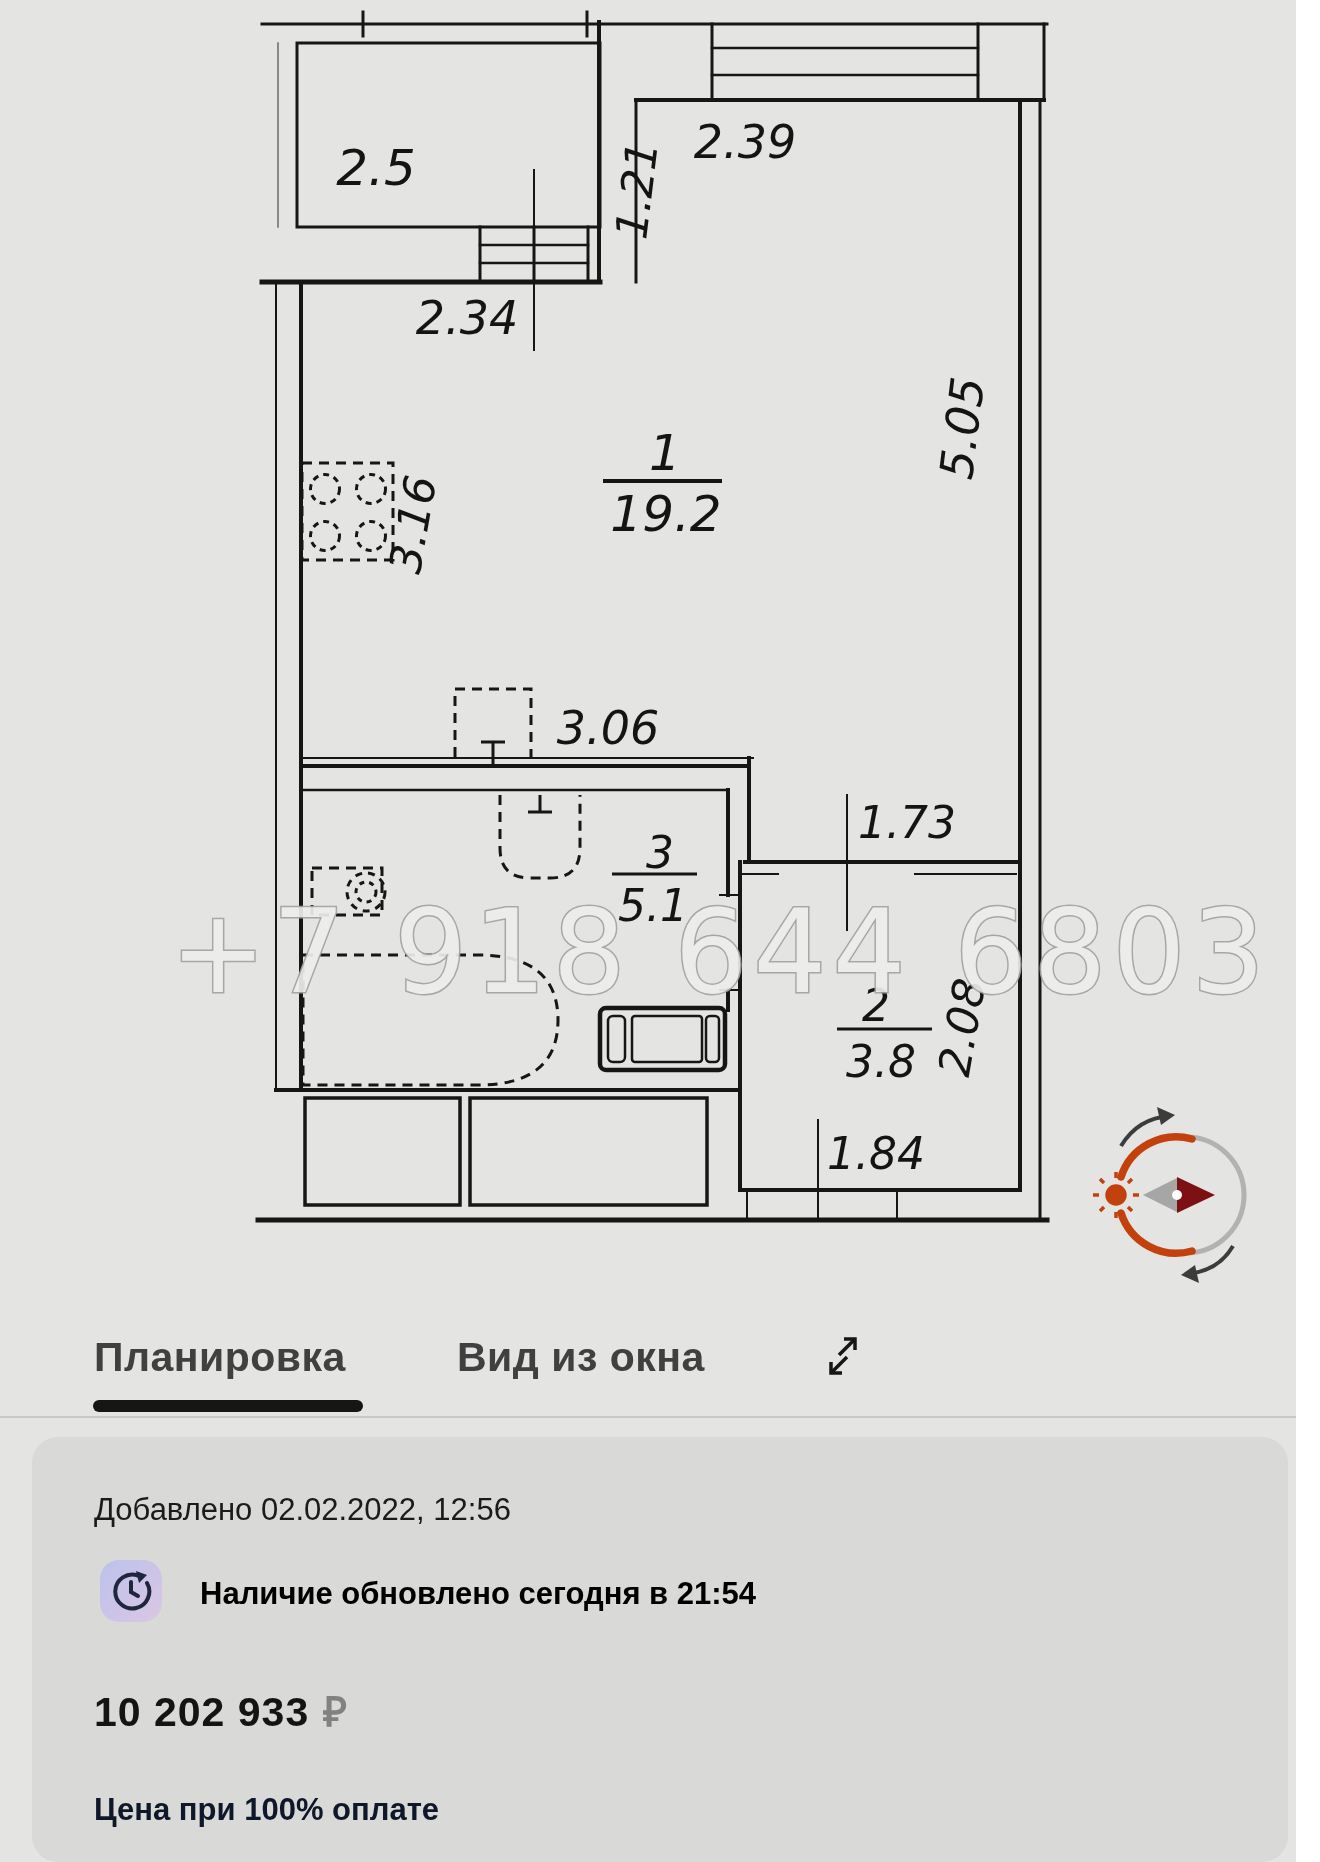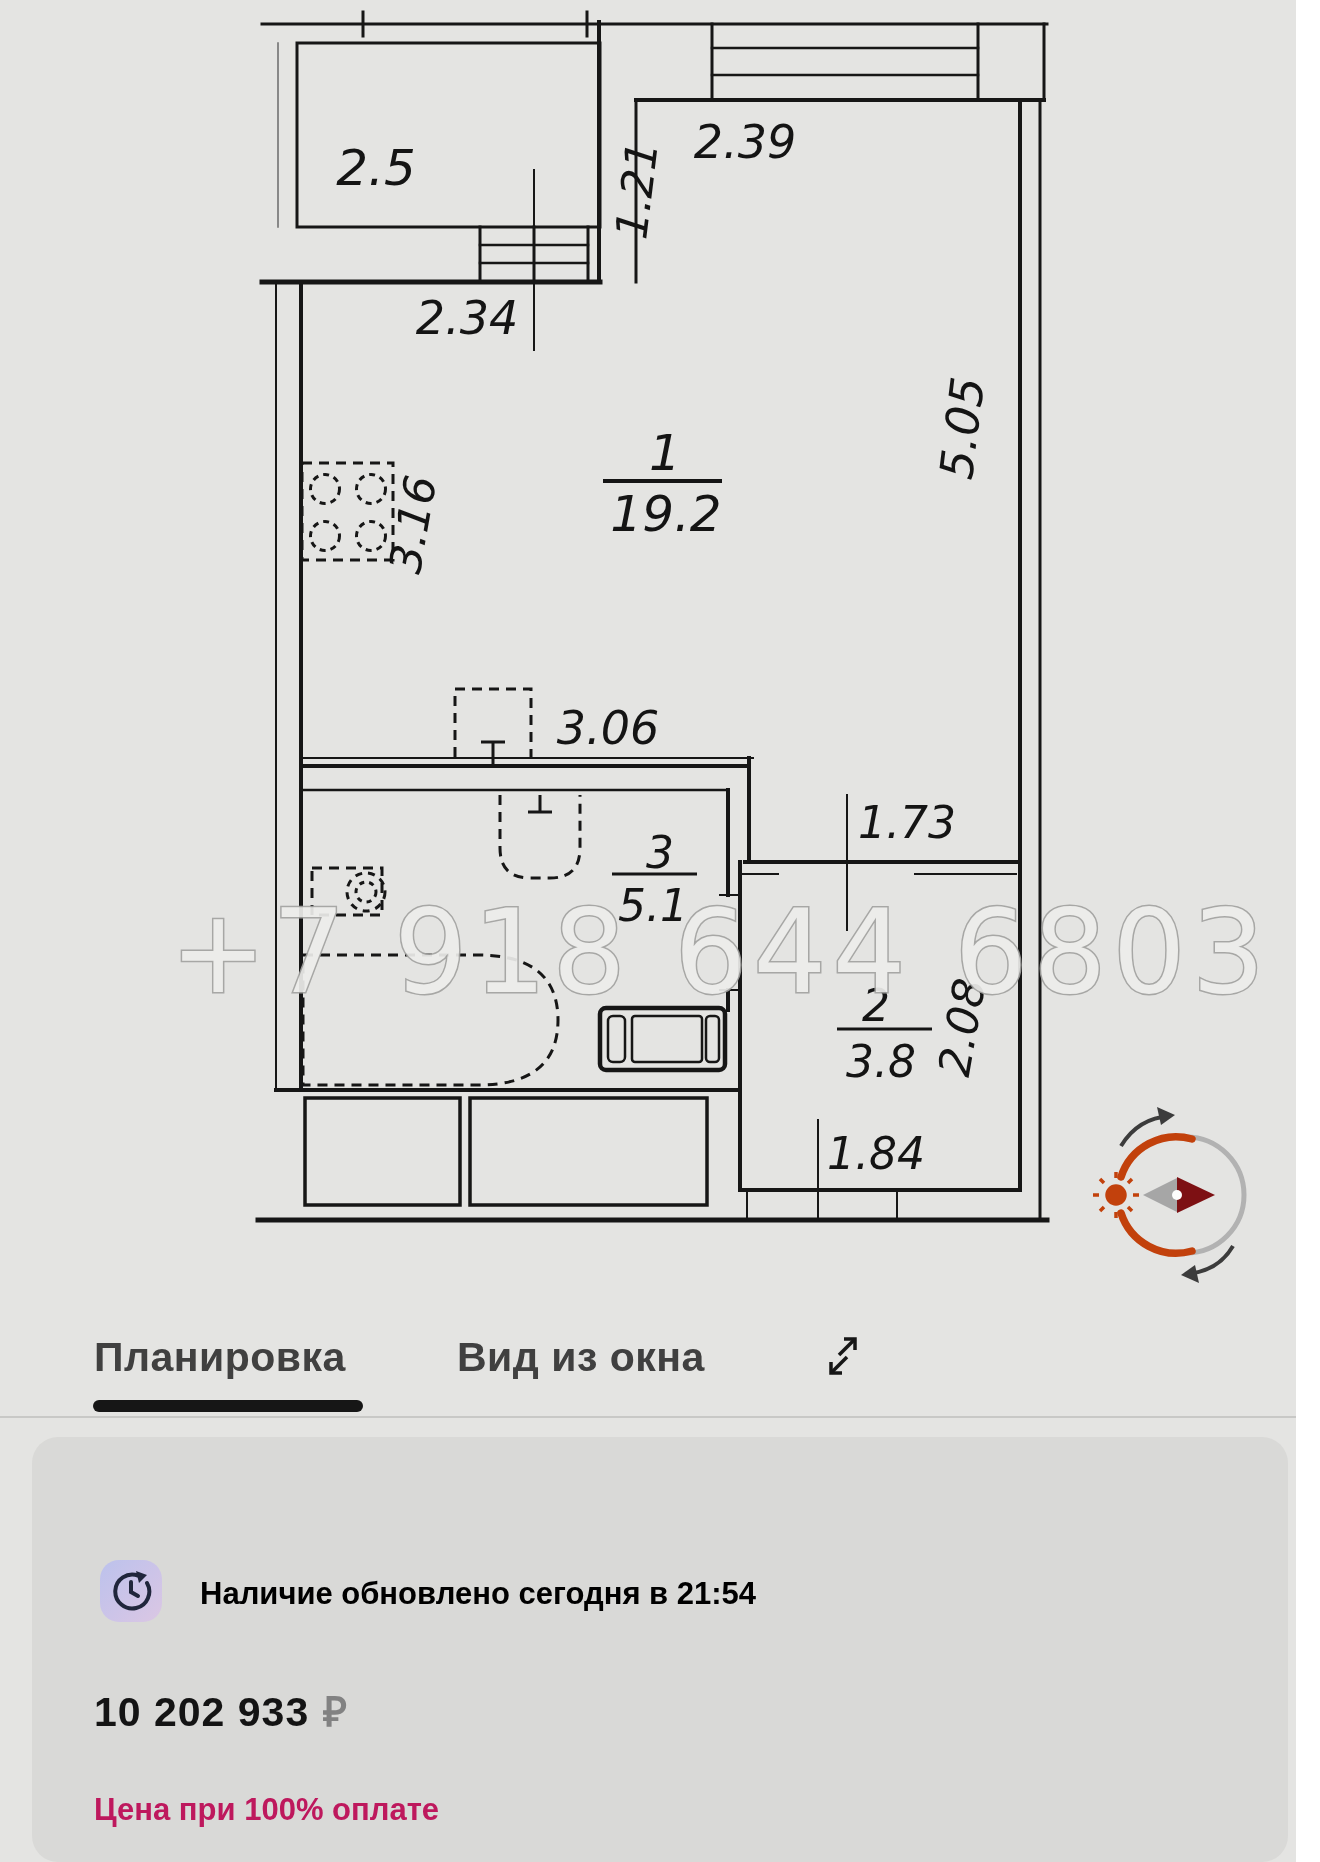--- a/index.html
+++ b/index.html
@@ -14,21 +14,21 @@
   .tab-underline{position:absolute;left:93px;top:72px;width:270px;height:12px;border-radius:7px;background:#161616;}
   .divider{position:absolute;left:0;top:1416px;width:1320px;height:2px;background:#c8c8c6;}
   .card{position:absolute;left:32px;top:1437px;width:1256px;height:425px;border-radius:26px;background:#d9d9d7;}
   .added{position:absolute;left:94px;top:1492px;font-size:31px;color:#1b1b1b;}
   .avail-icon{position:absolute;left:100px;top:1560px;width:62px;height:62px;border-radius:19px;
               background:linear-gradient(135deg,#bcc2ec 0%,#cdc4e8 55%,#dbc7e3 100%);
               display:flex;align-items:center;justify-content:center;}
   .avail-text{position:absolute;left:200px;top:1576px;font-size:31px;font-weight:700;color:#000000;}
   .price{position:absolute;left:94px;top:1682px;font-size:41px;font-weight:800;color:#141414;letter-spacing:1px;}
   .price .cur{font-weight:700;color:#828282;margin-left:14px;}
-  .price-note{position:absolute;left:94px;top:1792px;font-size:31px;font-weight:600;color:#be185d;text-align:center;}
+  .price-note{position:absolute;left:94px;top:1792px;font-size:31px;font-weight:600;color:#0f172a;text-align:center;}
 </style>
 </head>
 <body>
 
 <div class="page">
 
   <svg class="plan-svg" width="1320" height="1320" viewBox="0 0 1320 1320">
 
     <g stroke="#161616" fill="none" stroke-linecap="square">
 
@@ -162,20 +162,21 @@
           <path d="M22,7 H33 V18"></path>
         <path d="M25,25 L9,41"></path>
           <path d="M9,30 V41 H20"></path>
       </g>
     </svg>
     <div class="tab-underline"></div>
   </div>
   <div class="divider"></div>
 
   <div class="card"></div>
+  <div class="added">Добавлено 02.02.2022, 12:56</div>
 
   <div class="avail-icon">
     <svg width="44" height="44" viewBox="0 0 44 44">
       <g stroke="#20263c" stroke-width="4" fill="none" stroke-linecap="round">
         <path d="M29,6.5 A17,17 0 1 0 38,14"></path>
         <path d="M22,13 V23 L29,27"></path>
       </g>
       <polygon points="27,2 38,6 30,14" fill="#20263c"></polygon>
     </svg>
   </div>

